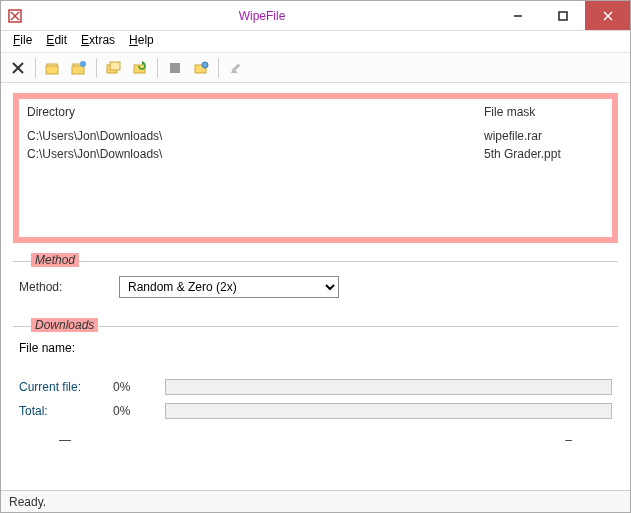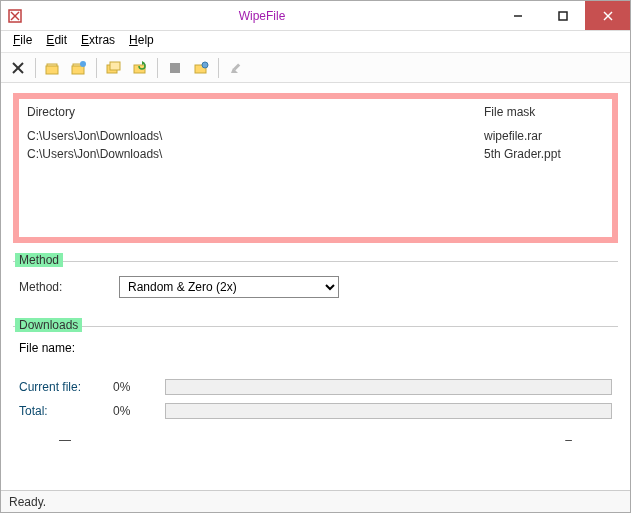--- a/index.html
+++ b/index.html
@@ -21,21 +21,21 @@
 .content { flex: 1; padding: 10px 12px 4px 12px; display: flex; flex-direction: column; gap: 12px; overflow: hidden; }
 .filelist { border: 6px solid #fca5a5; background: #fff; height: 150px; display: flex; flex-direction: column; }
 .filelist .headers { display: flex; padding: 6px 8px 4px 8px; color: #333; }
 .filelist .headers .col-dir { flex: 1; }
 .filelist .headers .col-mask { width: 120px; }
 .filelist .rows { flex: 1; overflow: auto; padding: 2px 8px; }
 .filelist .row { display: flex; height: 18px; align-items: flex-end; color: #333; }
 .filelist .row .col-dir { flex: 1; }
 .filelist .row .col-mask { width: 120px; }
 .group { position: relative; border-top: 1px solid #ccc; padding: 14px 6px 10px 6px; margin-top: 6px; }
-.group .group-title { position: absolute; top: -9px; left: 2px; background: #86efac; padding: 0 4px; color: #333; }
+.group .group-title { position: absolute; top: -9px; left: 18px; background: #fca5a5; padding: 0 4px; color: #333; font-style: italic; }
 .method-row { display: flex; align-items: center; gap: 20px; }
 .method-row .label { width: 80px; color: #333; }
 .method-row select { width: 220px; height: 22px; border: 1px solid #888; background: #fff; padding: 1px 4px; font-size: 12px; }
 .progress-area { display: flex; flex-direction: column; gap: 8px; }
 .prog-row { display: flex; align-items: center; gap: 14px; }
 .prog-row .plabel { width: 80px; color: #0c4a6e; }
 .prog-row .pval { width: 38px; color: #333; text-align: left; }
 .prog-row .pbar { flex: 1; height: 16px; border: 1px solid #bbb; background: #f0f0f0; position: relative; }
 .prog-row .pbar .fill { position: absolute; left: 0; top: 0; bottom: 0; background: #06b025; width: 0%; }
 .filename-row { display: flex; gap: 14px; }

